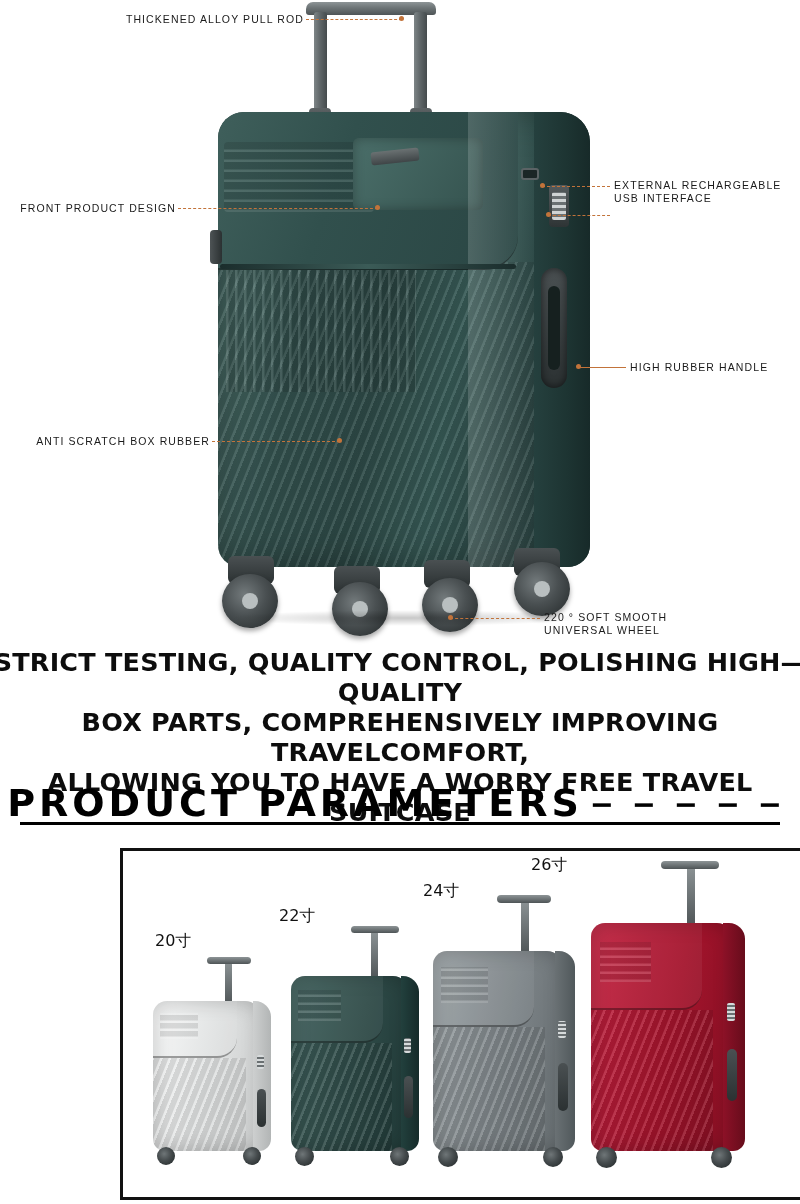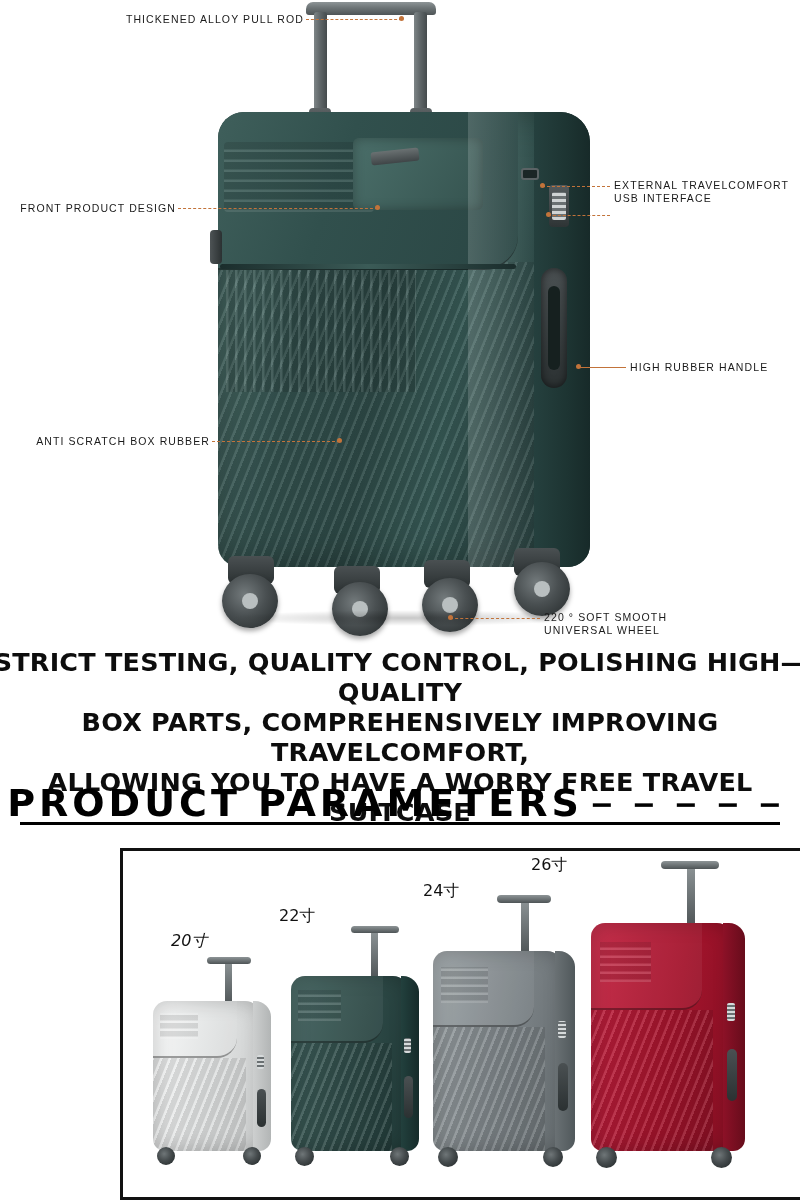--- a/index.html
+++ b/index.html
@@ -422,21 +422,21 @@
     <div class="dot" style="left:399px; top:16px;"></div>
     <div class="dot" style="left:375px; top:205px;"></div>
     <div class="dot" style="left:540px; top:183px;"></div>
     <div class="dot" style="left:546px; top:212px;"></div>
     <div class="dot" style="left:576px; top:364px;"></div>
     <div class="dot" style="left:337px; top:438px;"></div>
     <div class="dot" style="left:448px; top:615px;"></div>
 
     <div class="callout left" style="left:104px; top:13px;  width:200px;">THICKENED ALLOY PULL ROD</div>
     <div class="callout left" style="left:8px;   top:202px; width:168px;">FRONT PRODUCT DESIGN</div>
-    <div class="callout right" style="left:614px; top:179px; width:182px;">EXTERNAL TRAVELCOMFORT
+    <div class="callout right" style="left:614px; top:179px; width:182px;">EXTERNAL RECHARGEABLE
 USB INTERFACE</div>
     <div class="callout right" style="left:630px; top:361px; width:166px;">HIGH RUBBER HANDLE</div>
     <div class="callout left" style="left:4px;   top:435px; width:206px;">ANTI SCRATCH BOX RUBBER</div>
     <div class="callout right" style="left:544px; top:611px; width:160px;">220 °  SOFT SMOOTH
 UNIVERSAL WHEEL</div>
   </div>
 
   <div class="slogan">
     <div>STRICT TESTING, QUALITY CONTROL, POLISHING HIGH—QUALITY</div>
     <div>BOX PARTS, COMPREHENSIVELY IMPROVING TRAVELCOMFORT,</div>
@@ -459,21 +459,21 @@
               <div class="pr"></div>
             </div>
           <div class="tex"></div>
         </div>
         <div class="side" style="left:100px; width:18px; height:150px; background:linear-gradient(90deg,#cdcfcf,#b2b5b5);"></div>
         <div class="hdl" style="left:104px; top:88px; width:9px; height:38px;"></div>
         <div class="lk" style="left:104px; top:54px; width:7px; height:14px;"></div>
         <div class="w" style="left:4px;  top:146px; width:18px; height:18px;"></div>
         <div class="w" style="left:90px; top:146px; width:18px; height:18px;"></div>
       </div>
-      <div class="sz-label" style="left:48px; top:80px;font-style:italic;">20寸</div>
+      <div class="sz-label" style="left:32px; top:80px;">20寸</div>
 
       <div class="sz" style="left:168px; top:125px;">
         <div class="rod" style="left:80px; top:-46px; width:7px; height:50px;"></div>
         <div class="rodbar" style="left:60px; top:-50px; width:48px; height:7px;"></div>
         <div class="shell" style="width:118px; height:175px; background:linear-gradient(100deg,#3f5f5b,#2e4a47 55%,#1f3836);">
           <div class="panel">
               <div class="pr"></div>
             </div>
           <div class="tex"></div>
         </div>

